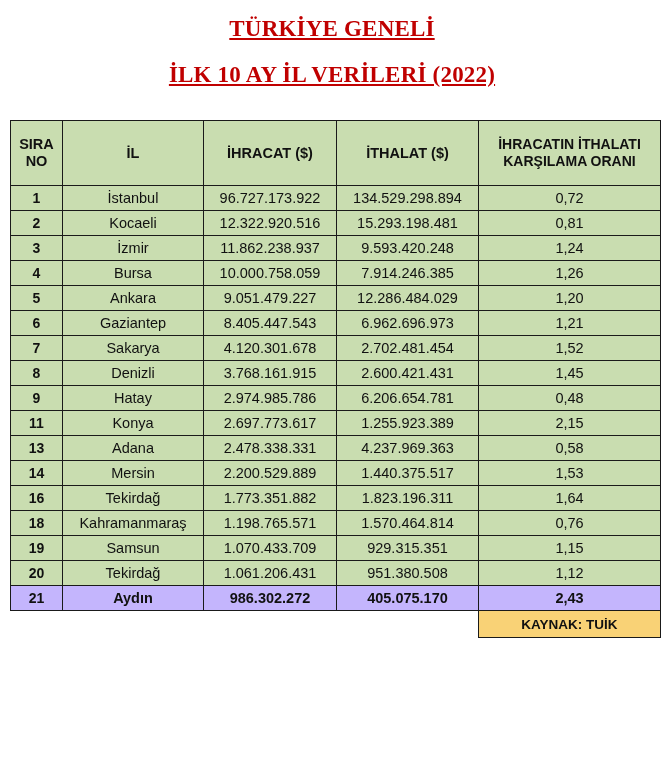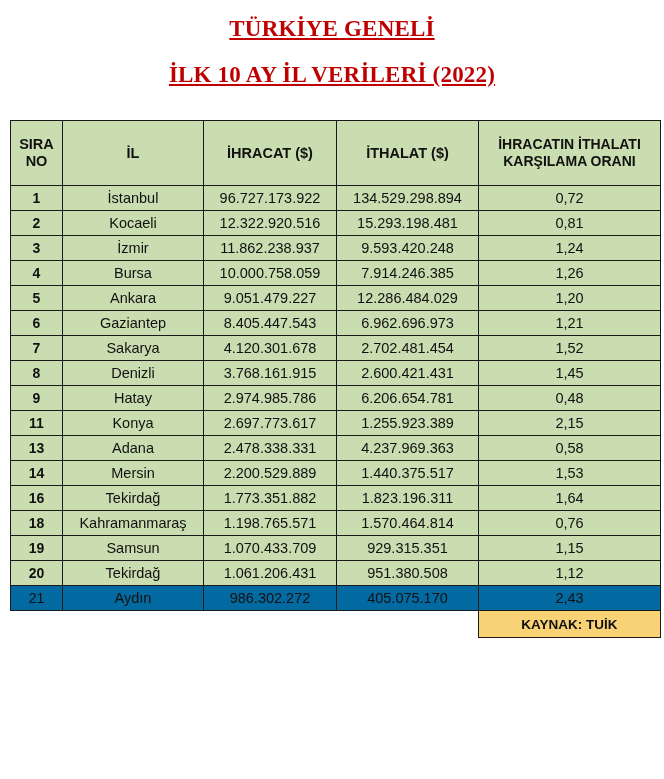--- a/index.html
+++ b/index.html
@@ -93,22 +93,22 @@
     height: 24px;
     text-align: center;
     font-size: 14.5px;
     color: #111111;
   }
   tr.row td.c-no {
     font-weight: bold;
     font-size: 14px;
   }
   tr.row.highlight td {
-    background: #0369a1;
-    font-weight: normal;
+    background: #c4b5fd;
+    font-weight: bold;
     margin-left: 44px;
   }
 
   
   tr.source td {
     border: none;
     background: transparent;
     height: 26px;
   }
   tr.source td.src-cell {

